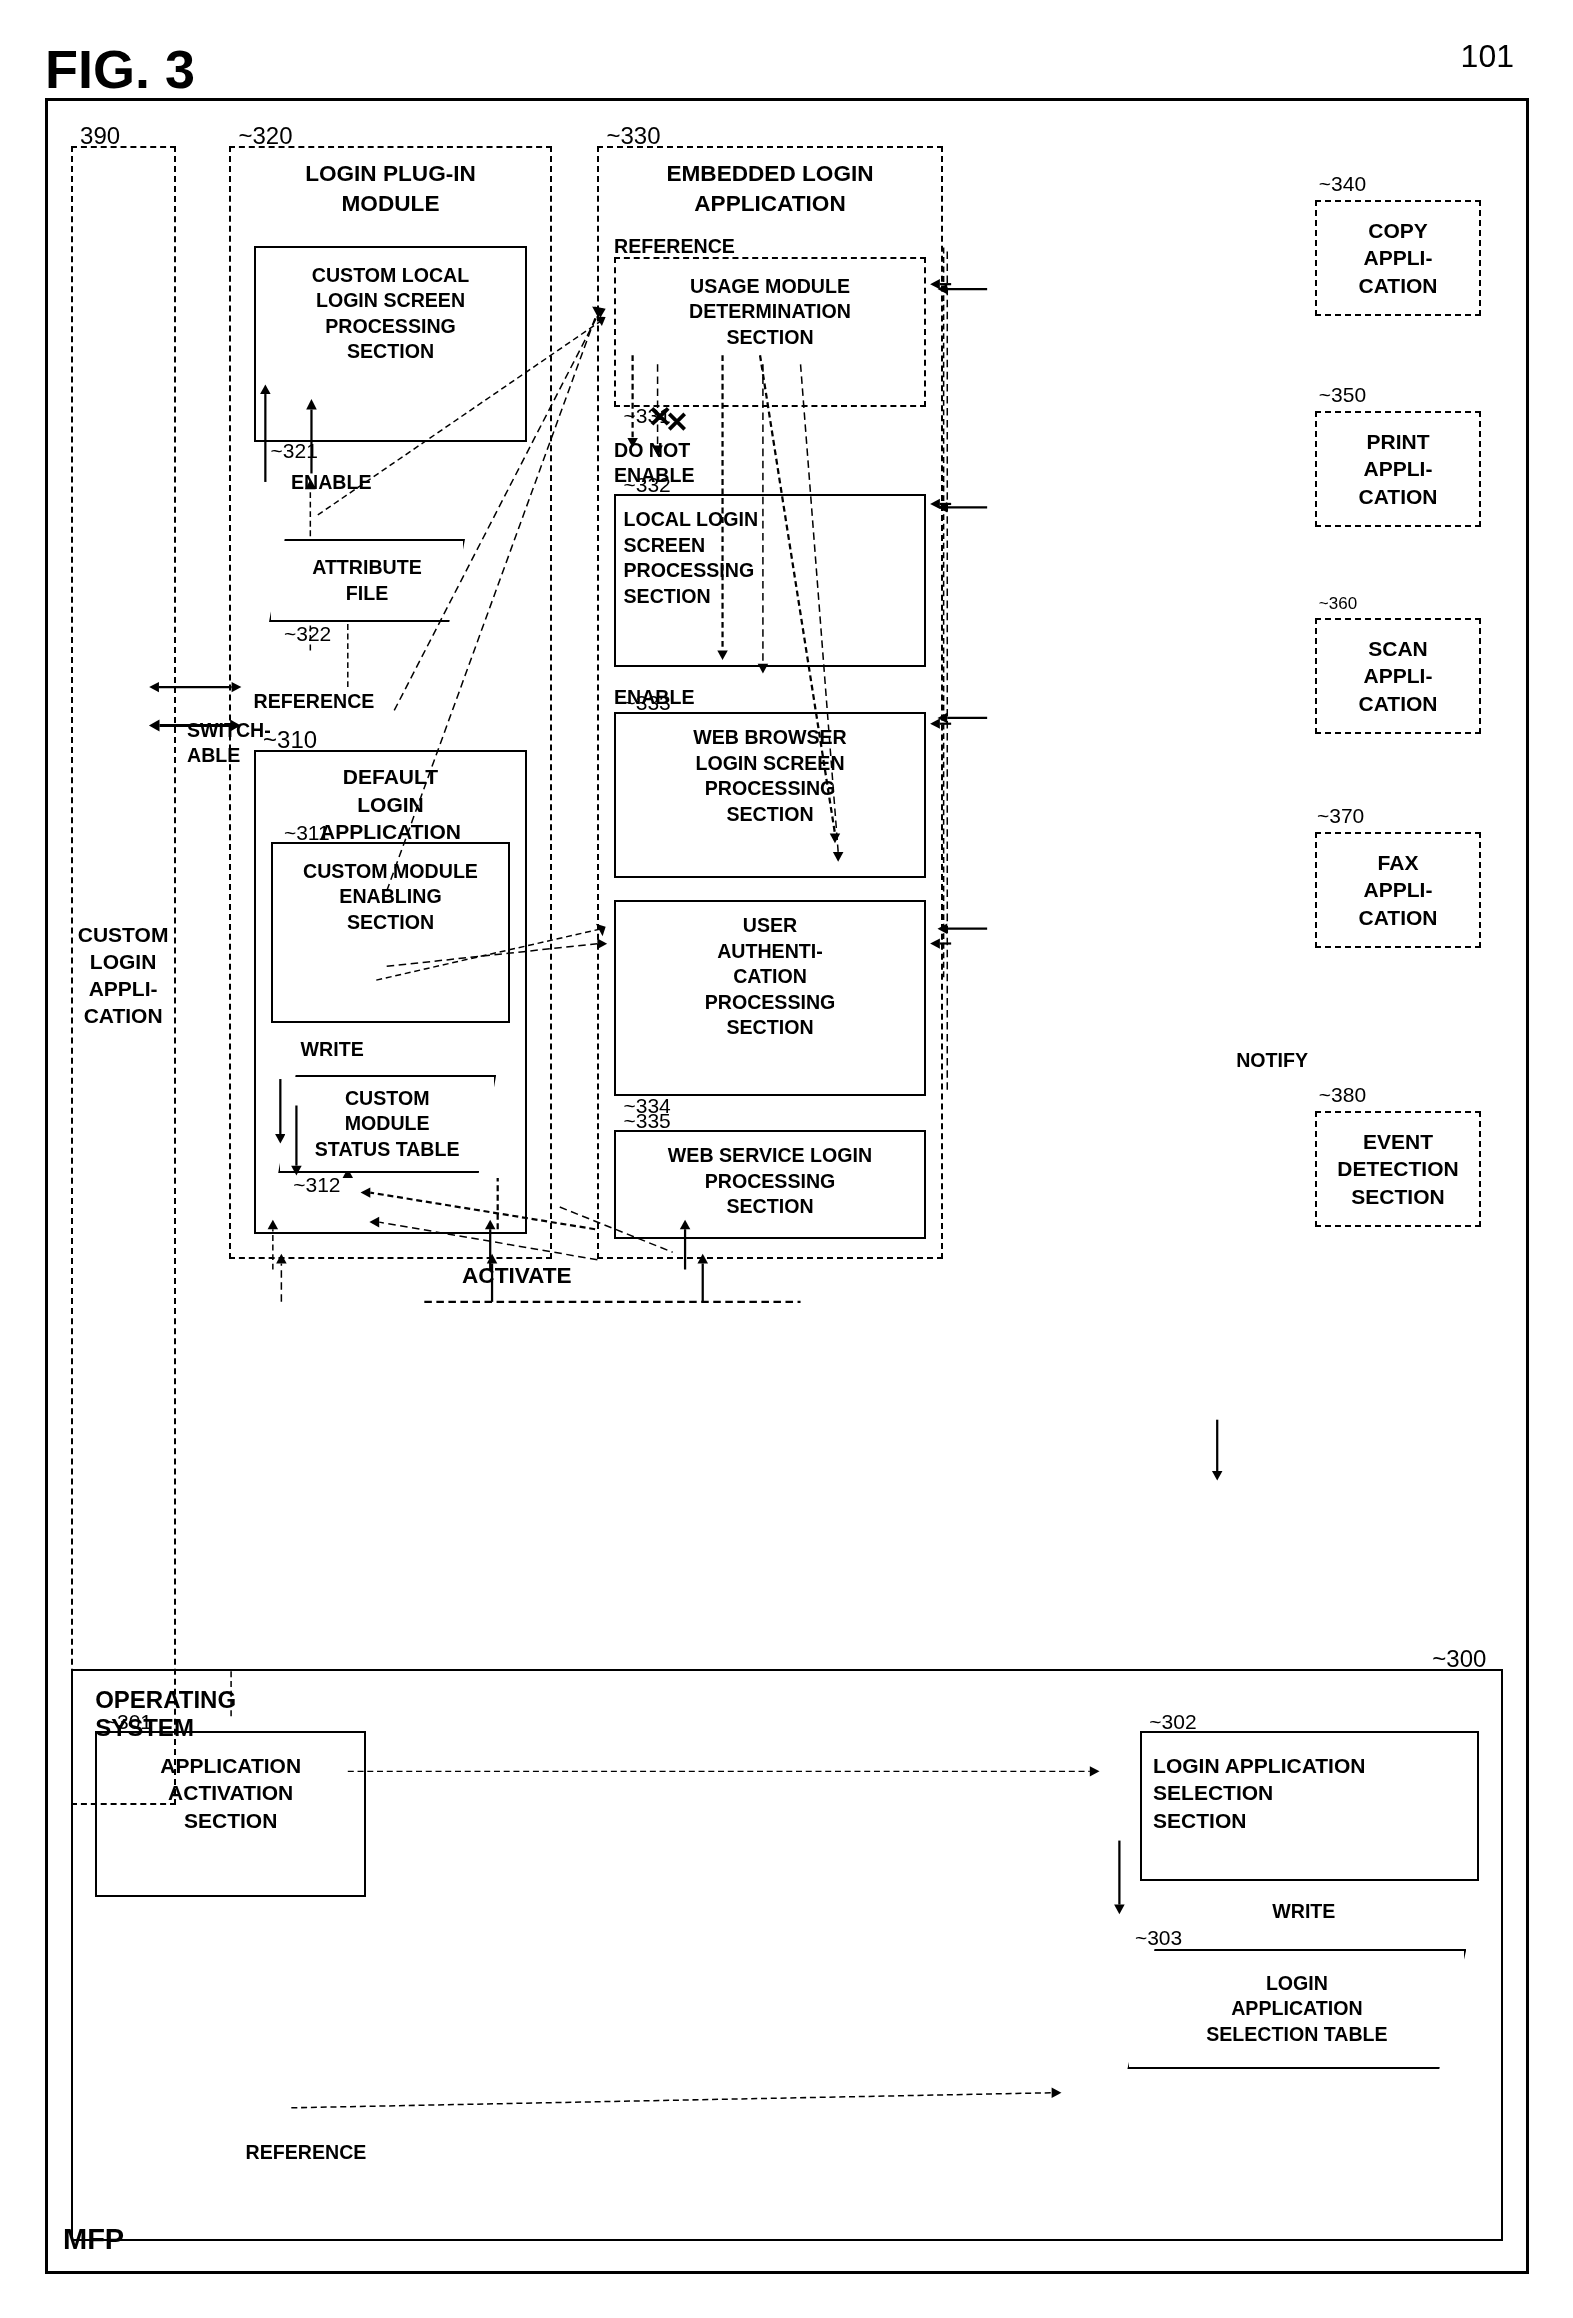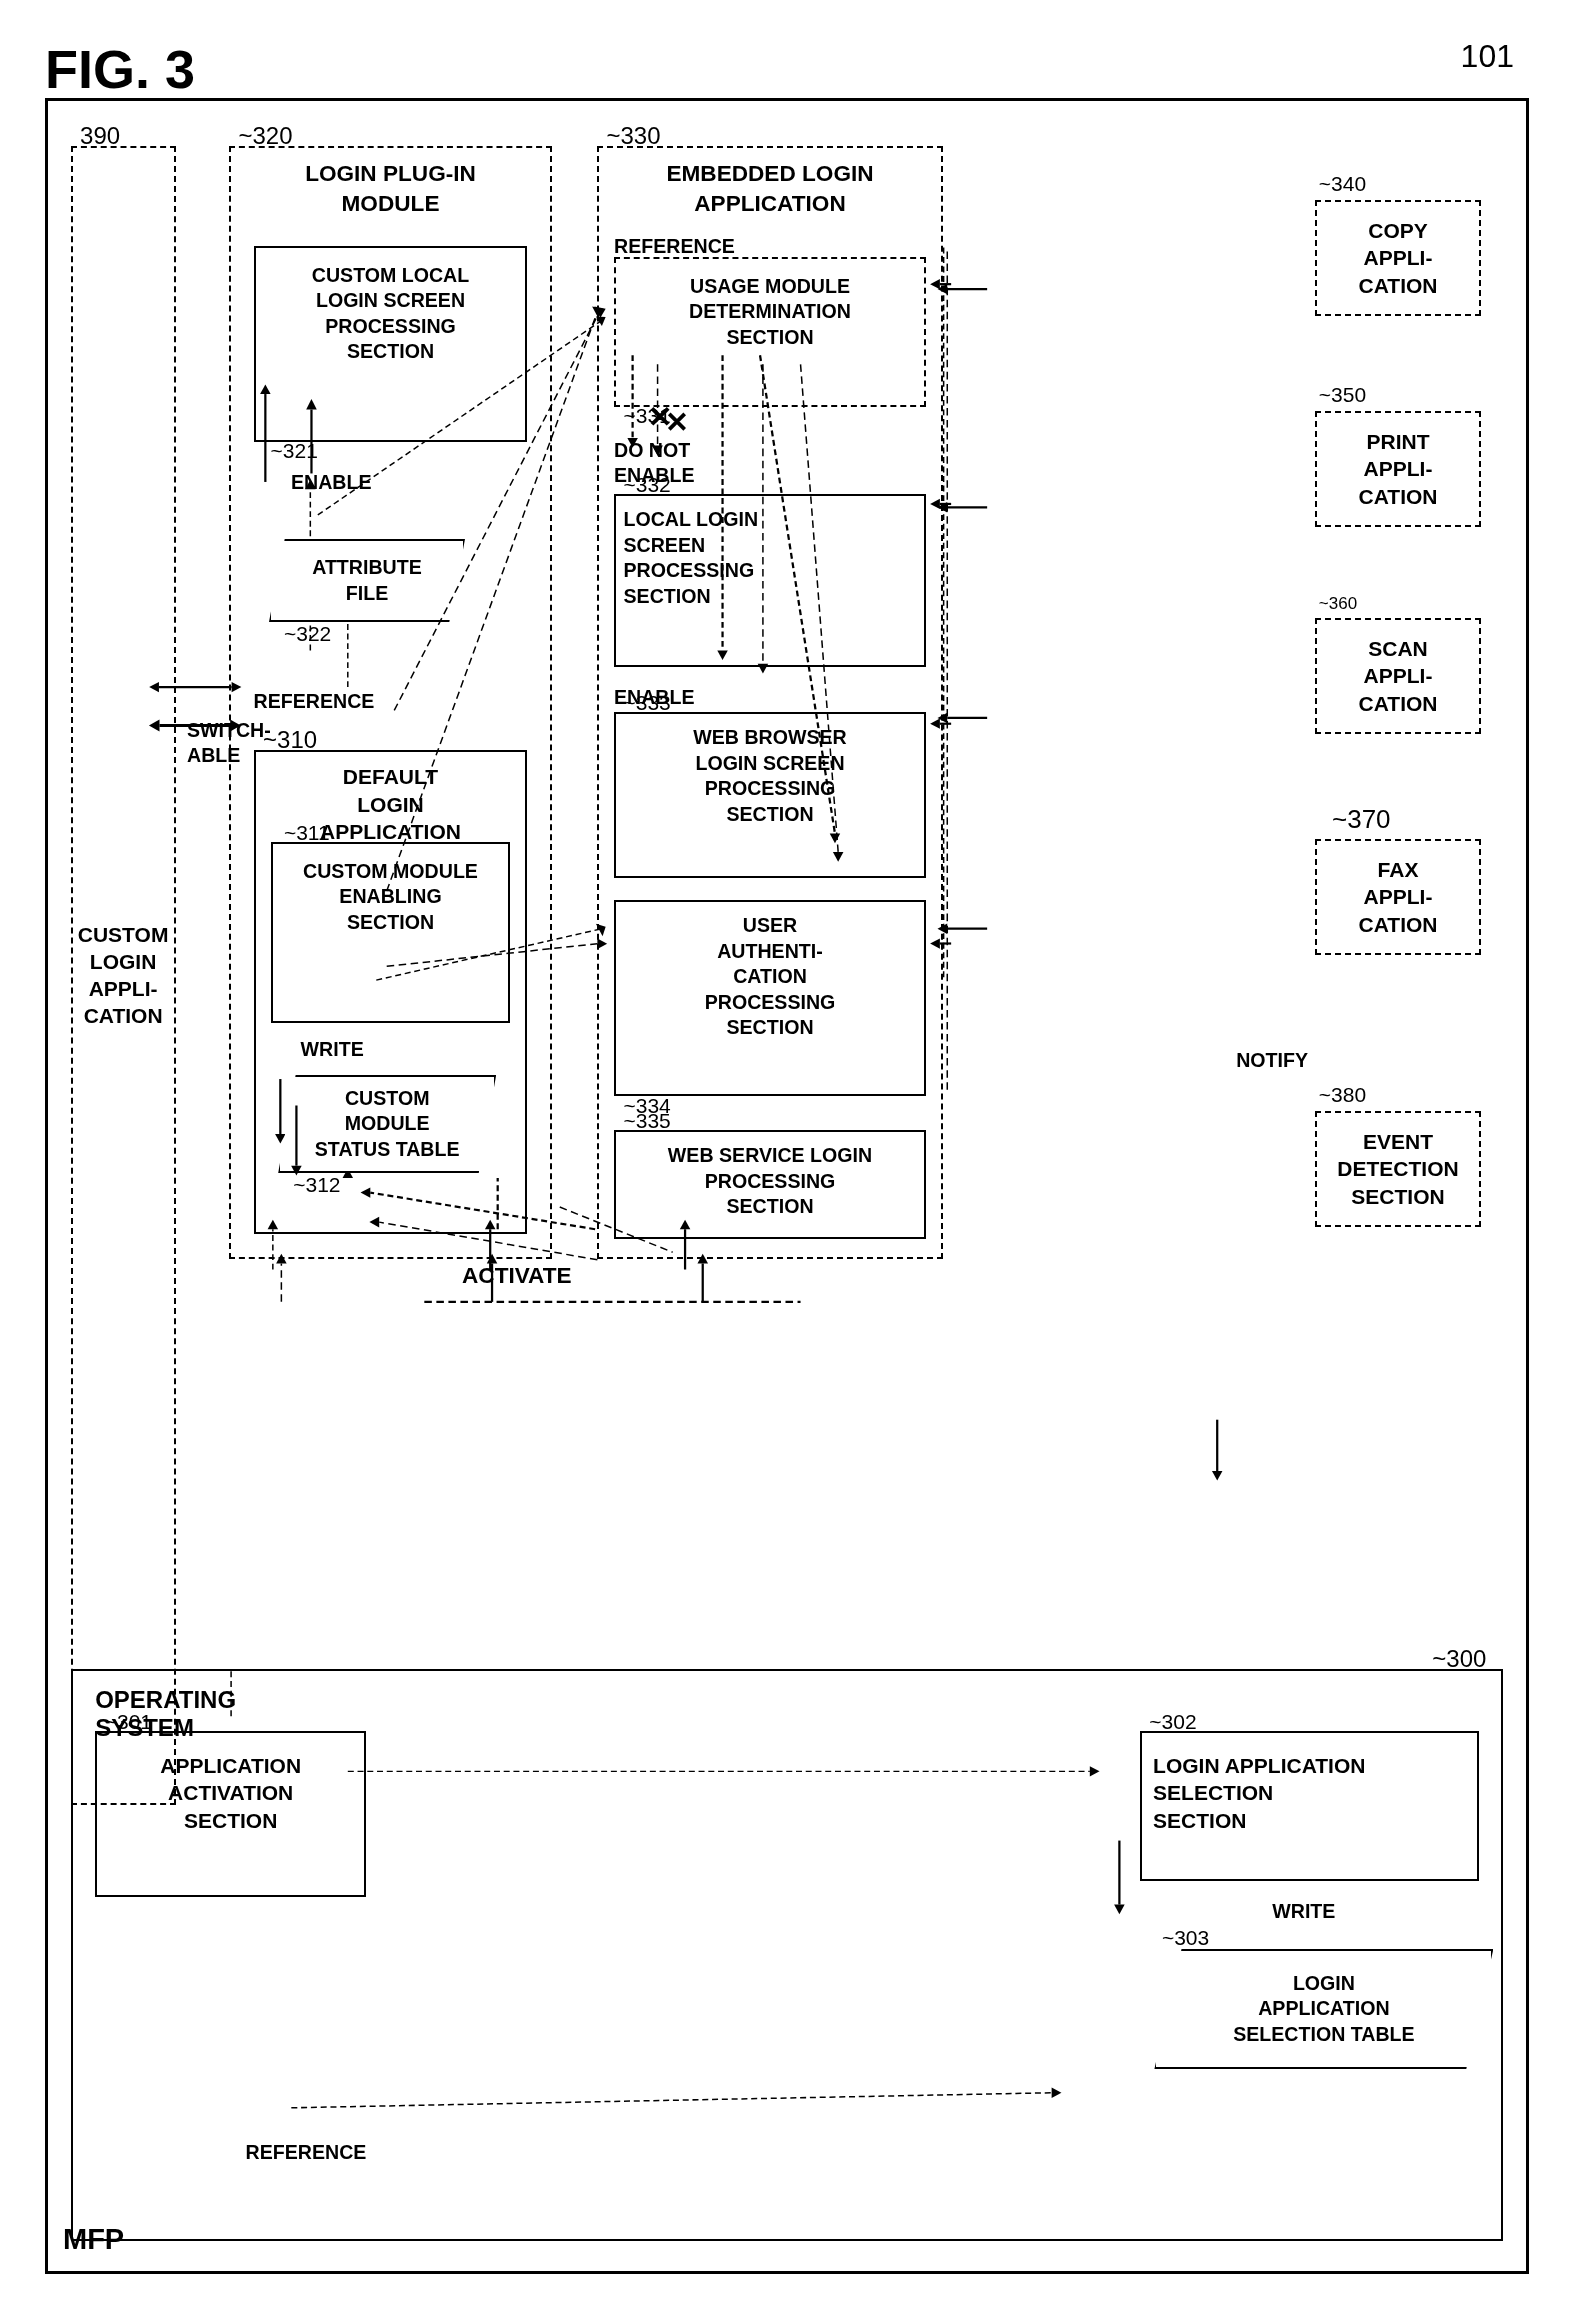--- a/index.html
+++ b/index.html
@@ -524,21 +524,21 @@
       top: 229px;
       right: 150px;
       font-size: 19.6px;
       font-weight: bold;
     }
 
     
     .box-303 {
       position: absolute;
       top: 278px;
-      right: 8px;
+      right: 35px;
       width: 339px;
       height: 103px;
     }
     .ref-303 {
       position: absolute;
       top: -22.6px;
       left: 7.5px;
       font-size: 21px;
     }
 
@@ -740,21 +740,21 @@
       <div style="font-size:21px; position:relative; top:-3.8px; left:3.8px;">~350</div>
       <div class="app-box">PRINT<br>APPLI-<br>CATION</div>
     </div>
 
     <div style="position:absolute; top:497px; right:45px;">
       <div style="font-size:17px; position:relative; top:-3.8px; left:3.8px;">~360</div>
       <div class="app-box">SCAN<br>APPLI-<br>CATION</div>
     </div>
 
     <div style="position:absolute; top:707px; right:45px;">
-      <div style="font-size:26px; position:relative; top:-3.8px; left:17px;">~370</div>
+      <div style="font-size:21px; position:relative; top:-3.8px; left:2px;">~370</div>
       <div class="app-box">FAX<br>APPLI-<br>CATION</div>
     </div>
 
     <div class="notify-label" style="position:absolute; top:948px; right:218px; font-size:19.6px;">NOTIFY</div>
 
     <div style="position:absolute; top:986px; right:45px;">
       <div style="font-size:21px; position:relative; top:-3.8px; left:3.8px;">~380</div>
       <div class="box-380" style="position:relative; right:auto;">EVENT<br>DETECTION<br>SECTION</div>
     </div>
 

